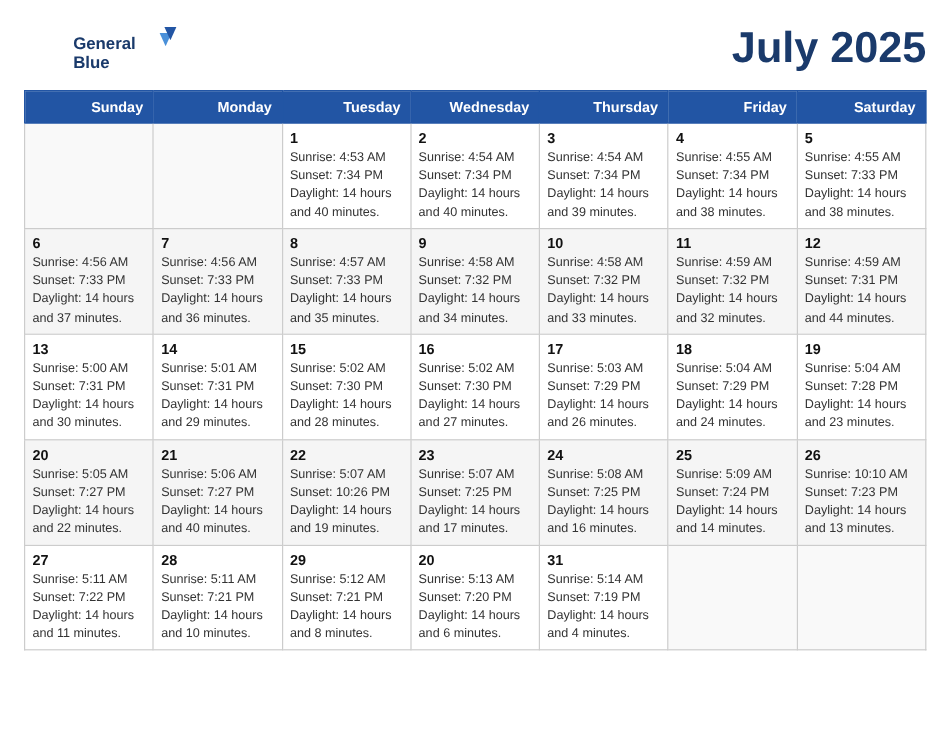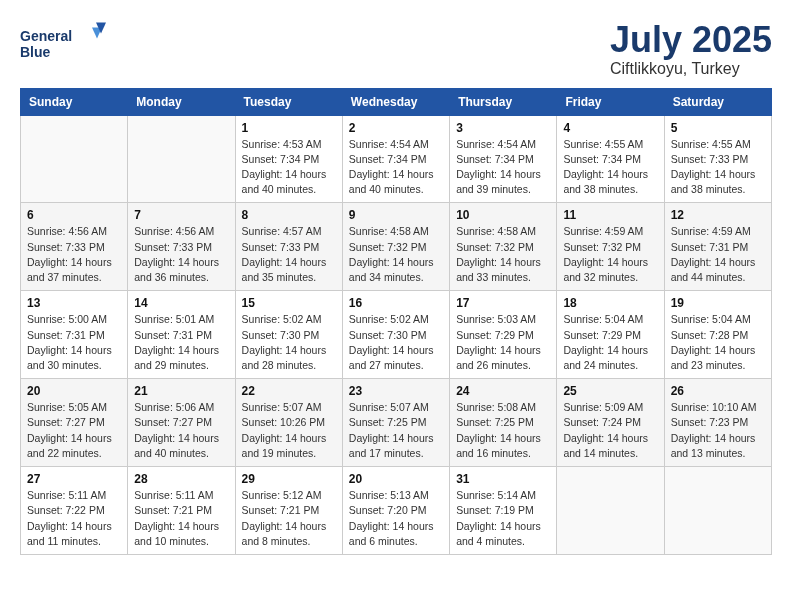--- a/index.html
+++ b/index.html
@@ -39,21 +39,21 @@
       color: #333;
     }
     table {
       width: 100%;
       border-collapse: collapse;
       font-size: 11px;
     }
     thead tr th {
       background-color: #2255a4;
       color: #fff;
-      text-align: left;
+      text-align: right;
       padding: 6px 8px;
       font-size: 12px;
       font-weight: bold;
       border: 1px solid #2255a4;
     }
     tbody tr td {
       border: 1px solid #ccc;
       vertical-align: top;
       padding: 5px 6px;
       width: 107px;
@@ -89,21 +89,20 @@
   <div class="logo">
     <svg class="logo-icon" viewBox="0 0 90 40" xmlns="http://www.w3.org/2000/svg">
       <text x="0" y="18" font-size="14" font-weight="bold" fill="#1a3a6b" font-family="Arial">General</text>
       <text x="0" y="34" font-size="14" font-weight="bold" fill="#1a3a6b" font-family="Arial">Blue</text>
       <polygon points="72,5 82,5 77,16" fill="#4a90d9"></polygon>
       <polygon points="76,0 86,0 81,11" fill="#2255a4"></polygon>
     </svg>
   </div>
   <div class="title-block">
     <div class="month-title">July 2025</div>
-    <div class="location">Ciftlikkoyu, Turkey</div>
   </div>
 </div>
 
 <table>
   <thead>
     <tr>
     <th>Sunday</th>
         <th>Monday</th>
         <th>Tuesday</th>
         <th>Wednesday</th>
@@ -374,18 +373,19 @@
         </td>
         <td class="empty-cell"></td>
         <td class="empty-cell"></td>
       </tr>
     </tbody>
 </table>
 
 <style>
   .logo {
     width: 90px;
+    margin-left: 41px;
   }
   .logo svg {
     width: 90px;
     height: 45px;
   }
 </style>
 
 </body></html>

